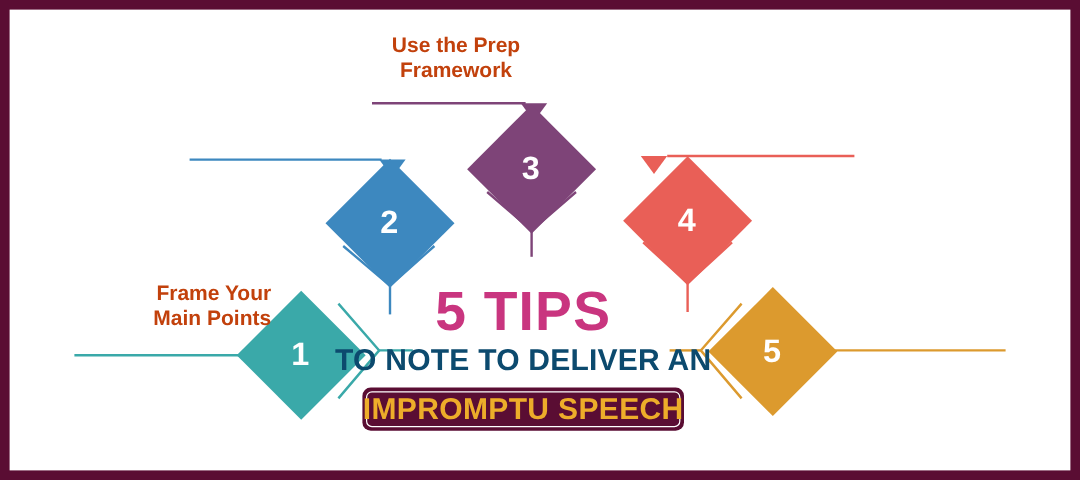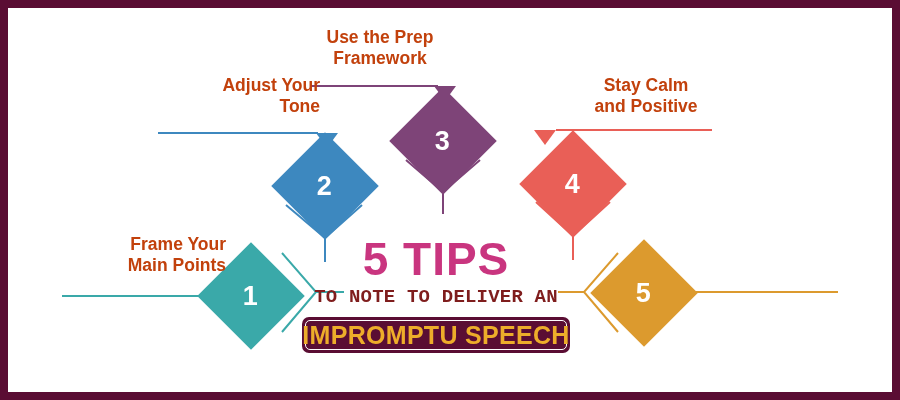--- a/index.html
+++ b/index.html
@@ -76,27 +76,27 @@
   }
   .tips-main {
     color: #c9357f;
     font-size: 46px;
     font-weight: bold;
     letter-spacing: 1px;
     line-height: 1;
     font-family: "Liberation Sans", sans-serif;
   }
   .tips-sub {
-    color: #7f1d1d;
-    font-size: 19px;
+    color: #0c4a6e;
+    font-size: 25px;
     font-weight: bold;
     letter-spacing: 0.2px;
     margin-top: 6px;
     line-height: 1;
-    font-family: Liberation Mono, monospace;
+    font-family: Liberation Sans, sans-serif;
   }
   .banner {
     margin: 10px auto 0 auto;
     width: 268px;
     height: 36px;
     background: #5a0d33;
     border-radius: 7px;
     position: relative;
     display: flex;
     align-items: center;
@@ -177,26 +177,22 @@
   </div>
   <div class="tile" style="left:535px; top:146px; background:#e95f57;">
     <span class="num">4</span>
   </div>
   <div class="tile" style="left:606px; top:255px; background:#dc9a2e;">
     <span class="num">5</span>
   </div>
 
   <div class="label right" style="left:56px; top:234px; width:170px;">Frame Your
 Main Points</div>
-  <div class="label right" style="left:150px; top:75px; width:170px;">Adjust Your
-Tone</div>
   <div class="label center" style="left:300px; top:27px; width:160px;">Use the Prep
 Framework</div>
-  <div class="label center" style="left:556px; top:75px; width:180px;">Stay Calm
-and Positive</div>
 
   <div class="center-block">
     <div class="tips-main">5 TIPS</div>
     <div class="tips-sub">TO NOTE TO DELIVER AN</div>
     <div class="banner">
       <span class="banner-text">IMPROMPTU SPEECH</span>
     </div>
   </div>
 
   <div class="frame"></div>

